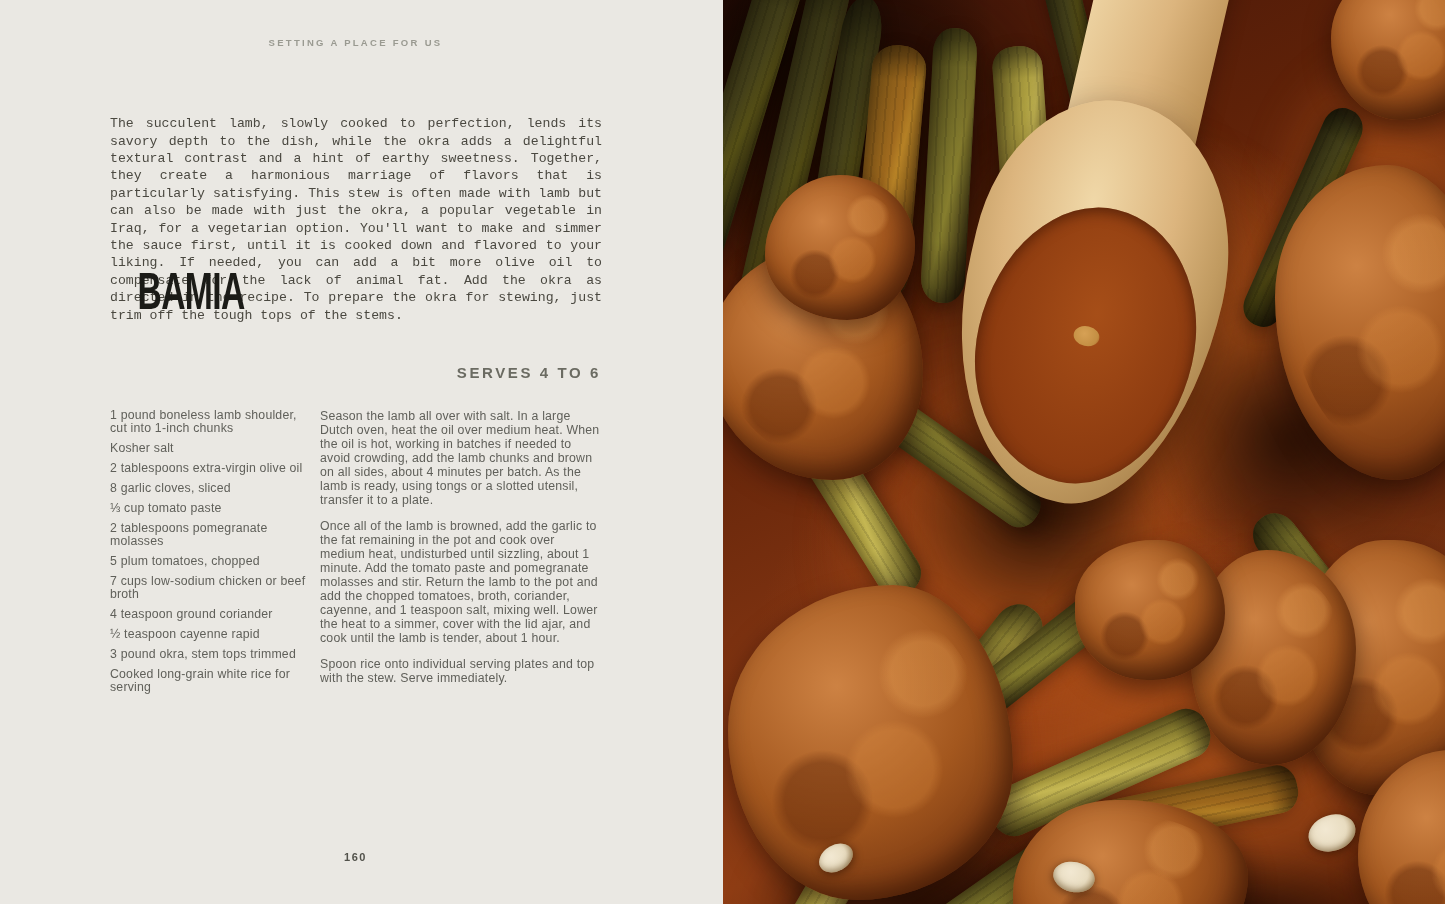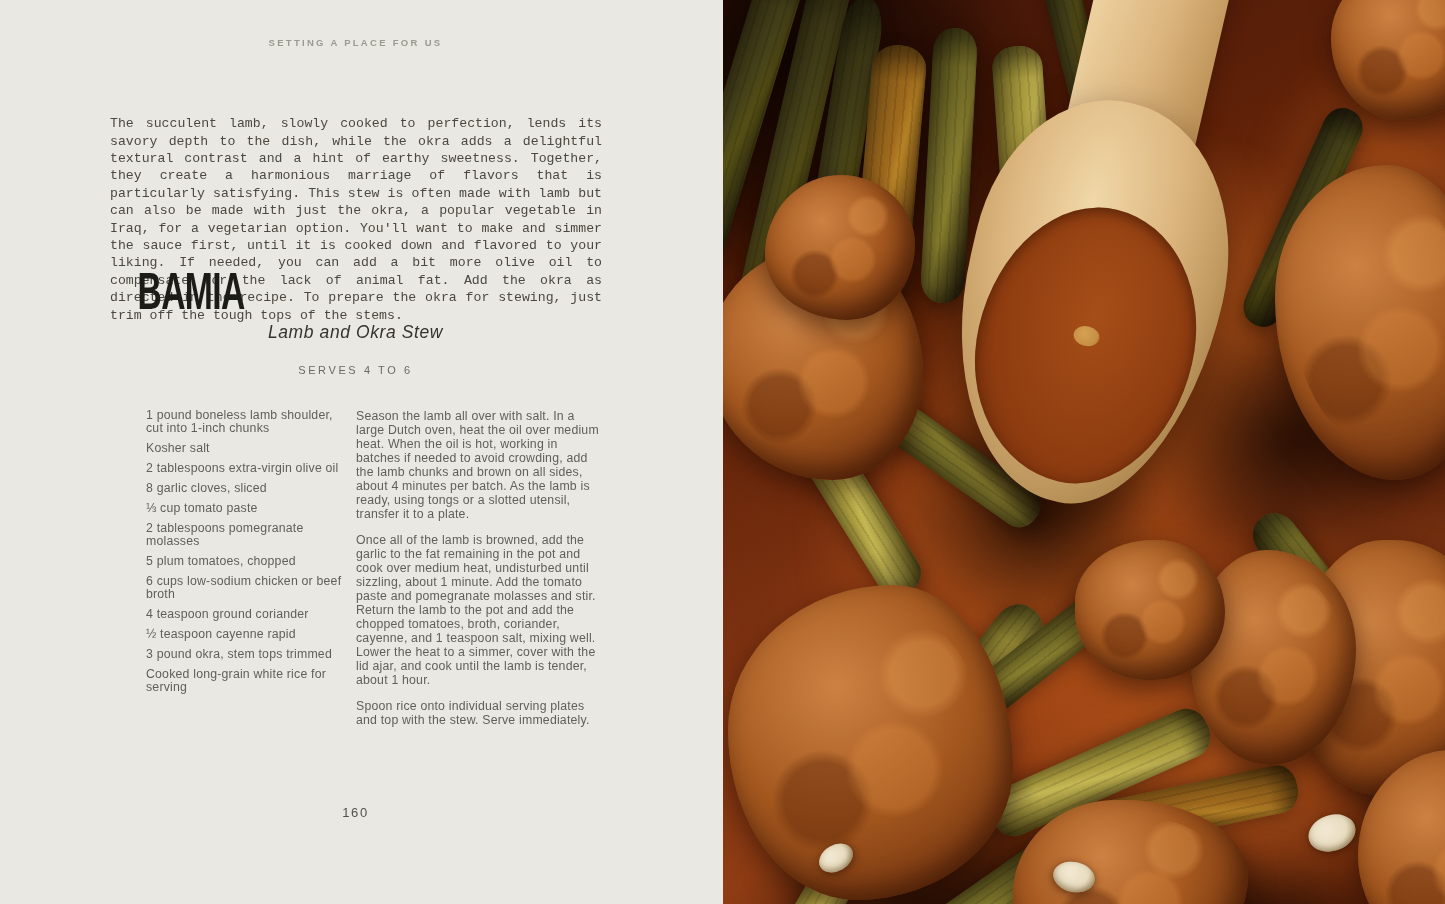--- a/index.html
+++ b/index.html
@@ -32,37 +32,37 @@
     color:var(--t-title_color,#1b1b17);
     transform:scaleX(.66);transform-origin:center;
     white-space:nowrap;
   }
   .recipe-subtitle{
     position:absolute;left:110px;top:322px;width:491px;margin:0;
     text-align:center;font-style:italic;font-weight:400;
     font-size:17.5px;letter-spacing:.6px;color:var(--t-subtitle_color,#35332d);
   }
   .serves{
-    position:absolute;left:110px;top:364px;width:491px;text-align:center;
-    font-size:11px;font-weight:400;letter-spacing:2.6px;color:var(--t-serves_color,#6b6b62);
+    position:absolute;left:110px;top:364px;width:491px;text-align:right;
+    font-size:15px;font-weight:700;letter-spacing:2.6px;color:var(--t-serves_color,#6b6b62);
   }
   .columns{position:absolute;left:110px;top:409px;width:492px;display:flex;gap:13px;}
-  .ingredients{flex:0 0 197px;margin-left:36px;}
+  .ingredients{flex:0 0 197px;}
   .ingredients p{
     margin:0 0 7px 0;font-size:12.3px;line-height:13px;
     color:var(--t-body_color,#60605a);letter-spacing:.2px;
   }
   .instructions{flex:1;}
   .instructions p{
     margin:0 0 12px 0;font-size:12.3px;line-height:14px;
     color:var(--t-body_color,#60605a);letter-spacing:.2px;
   }
   .page-number{
-    position:absolute;left:110px;top:805px;width:491px;text-align:center;
-    font-size:13px;font-weight:400;letter-spacing:1.6px;color:var(--t-pagenum_color,#52524b);
+    position:absolute;left:110px;top:851px;width:491px;text-align:center;
+    font-size:11px;font-weight:700;letter-spacing:1.6px;color:var(--t-pagenum_color,#52524b);
   }
 
   
   .photo{
     position:absolute;left:723px;top:0;width:722px;height:904px;overflow:hidden;
     background:
       radial-gradient(ellipse 46% 30% at 64% 36%, rgba(172,82,24,.85), rgba(172,82,24,0) 70%),
       radial-gradient(ellipse 52% 36% at 42% 72%, rgba(158,66,20,.9), rgba(158,66,20,0) 72%),
       radial-gradient(ellipse 40% 34% at 8% 6%, rgba(8,3,1,.95), rgba(8,3,1,0) 75%),
       radial-gradient(ellipse 30% 42% at 100% 42%, rgba(60,20,6,.8), rgba(60,20,6,0) 70%),
@@ -119,33 +119,32 @@
 <body>
 
 <div class="spread">
 
   <div class="page-left">
     <div class="running-head">SETTING A PLACE FOR US</div>
 
     <p class="intro">The succulent lamb, slowly cooked to perfection, lends its savory depth to the dish, while the okra adds a delightful textural contrast and a hint of earthy sweetness. Together, they create a harmonious marriage of flavors that is particularly satisfying. This stew is often made with lamb but can also be made with just the okra, a popular vegetable in Iraq, for a vegetarian option. You'll want to make and simmer the sauce first, until it is cooked down and flavored to your liking. If needed, you can add a bit more olive oil to compensate for the lack of animal fat. Add the okra as directed in the recipe. To prepare the okra for stewing, just trim off the tough tops of the stems.</p>
 
     <h1 class="recipe-title"><span>BAMIA</span></h1>
-    <h2 class="recipe-subtitle">Lamb and Okra Stew</h2>
     <div class="serves">SERVES 4 TO 6</div>
 
     <div class="columns">
       <div class="ingredients">
         <p>1 pound boneless lamb shoulder, cut into 1-inch chunks</p>
         <p>Kosher salt</p>
         <p>2 tablespoons extra-virgin olive oil</p>
         <p>8 garlic cloves, sliced</p>
         <p>⅓ cup tomato paste</p>
         <p>2 tablespoons pomegranate molasses</p>
         <p>5 plum tomatoes, chopped</p>
-        <p>6 cups low-sodium chicken or beef broth</p>
+        <p>7 cups low-sodium chicken or beef broth</p>
         <p>4 teaspoon ground coriander</p>
         <p>½ teaspoon cayenne rapid</p>
         <p>3 pound okra, stem tops trimmed</p>
         <p>Cooked long-grain white rice for serving</p>
       </div>
       <div class="instructions">
         <p>Season the lamb all over with salt. In a large Dutch oven, heat the oil over medium heat. When the oil is hot, working in batches if needed to avoid crowding, add the lamb chunks and brown on all sides, about 4 minutes per batch. As the lamb is ready, using tongs or a slotted utensil, transfer it to a plate.</p>
         <p>Once all of the lamb is browned, add the garlic to the fat remaining in the pot and cook over medium heat, undisturbed until sizzling, about 1 minute. Add the tomato paste and pomegranate molasses and stir. Return the lamb to the pot and add the chopped tomatoes, broth, coriander, cayenne, and 1 teaspoon salt, mixing well. Lower the heat to a simmer, cover with the lid ajar, and cook until the lamb is tender, about 1 hour.</p>
         <p>Spoon rice onto individual serving plates and top with the stew. Serve immediately.</p>
       </div>

